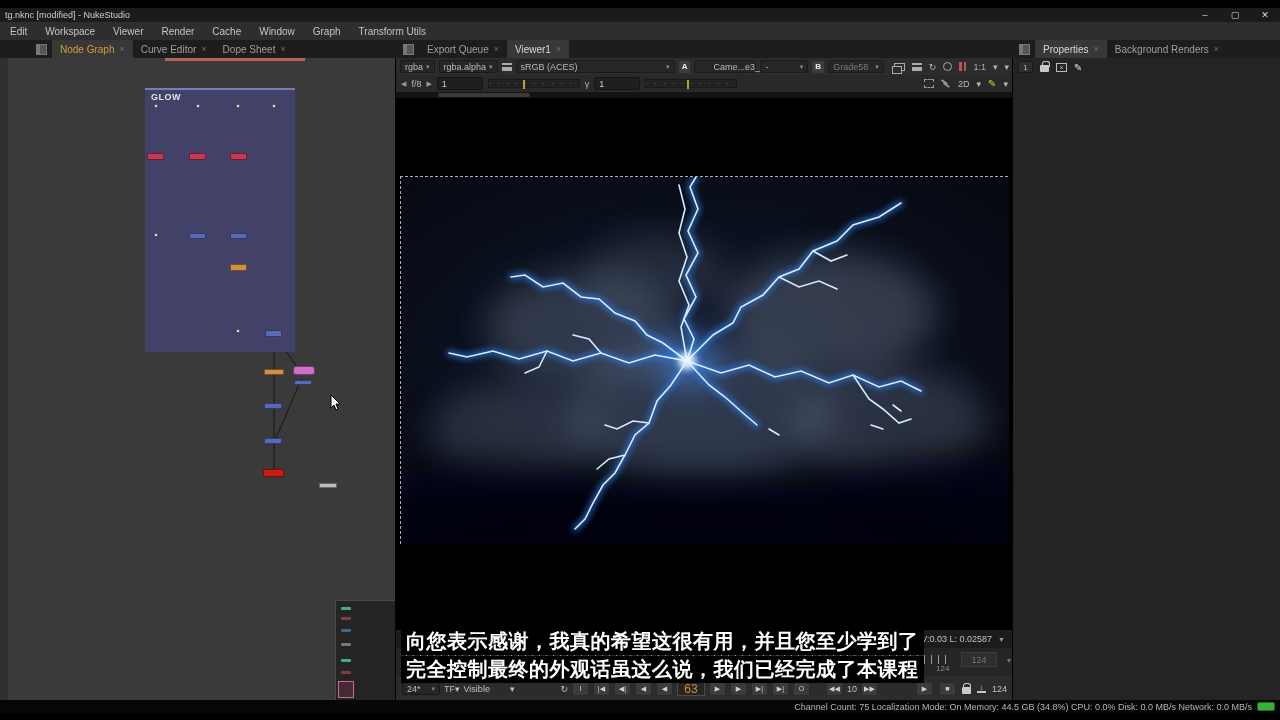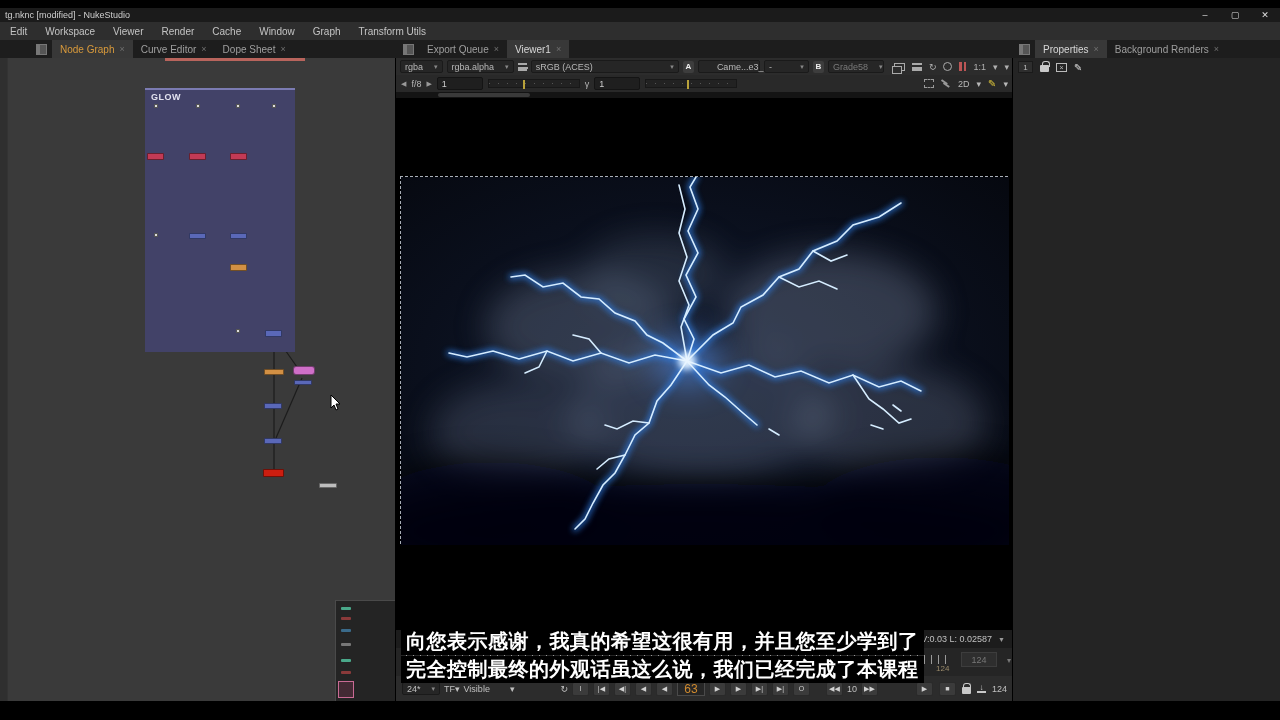--- a/index.html
+++ b/index.html
@@ -46,21 +46,21 @@
   .minimap{position:absolute;left:335px;top:542px;width:60px;height:101px;background:#242424;
            border-left:1px solid #4a4a4a;border-top:1px solid #4a4a4a;}
   .mini-rect{position:absolute;border-radius:1px;}
   .mini-sel{position:absolute;left:2px;top:80px;width:16px;height:17px;border:1px solid #c96a94;background:rgba(160,60,100,.25);}
   .cursor{position:absolute;left:330px;top:336px;}
 
   
   .viewer{position:absolute;left:395px;top:58px;width:617px;height:643px;background:#101010;border-left:1px solid #000;}
   .vrow1{position:absolute;left:0;top:0;width:617px;height:17px;background:#2c2c2c;display:flex;
          align-items:center;gap:4px;padding:0 4px;font-size:9px;color:#b8b8b8;}
-  .dd{display:flex;align-items:center;gap:11px;background:#262626;border:1px solid #1a1a1a;
+  .dd{display:flex;align-items:center;gap:3px;background:#262626;border:1px solid #1a1a1a;
       border-radius:2px;padding:0 4px;height:13px;}
   .dd .caret{font-size:7px;color:#888;}
   .wide{width:160px;justify-content:space-between;}
   .abadge{width:12px;height:12px;background:#3d3d3d;border-radius:2px;color:#eee;font-weight:bold;
           display:flex;align-items:center;justify-content:center;font-size:8px;}
   .grayed{color:#7a7a7a;}
   .vicons{display:flex;align-items:center;gap:7px;margin-left:6px;color:#b0b0b0;}
   .ic-display{width:11px;height:8px;border:1px solid #aaa;position:relative;}
   .ic-display:before{content:"";position:absolute;left:-3px;top:2px;width:8px;height:6px;background:#2c2c2c;border:1px solid #aaa;}
   .ic-list{width:10px;height:8px;border-top:2px solid #aaa;border-bottom:2px solid #aaa;position:relative;}
@@ -460,14 +460,18 @@
       <span class="rp-field">1</span>
       <span class="ic-lock" style="margin-top:2px;"></span>
       <span class="ic-boxx">×</span>
       <span class="pencil" style="color:#ddd;">✎</span>
     </div>
   </div>
 
   <div class="subtitle sub2">完全控制最终的外观话虽这么说，我们已经完成了本课程</div>
   <div class="subtitle sub1">向您表示感谢，我真的希望这很有用，并且您至少学到了</div>
 
+  <div class="statusbar">
+    <span>Channel Count: 75 Localization Mode: On Memory: 44.5 GB (34.8%) CPU: 0.0% Disk: 0.0 MB/s Network: 0.0 MB/s</span>
+    <span class="net-badge"></span>
+  </div>
 
 </div>
 
 </body></html>

